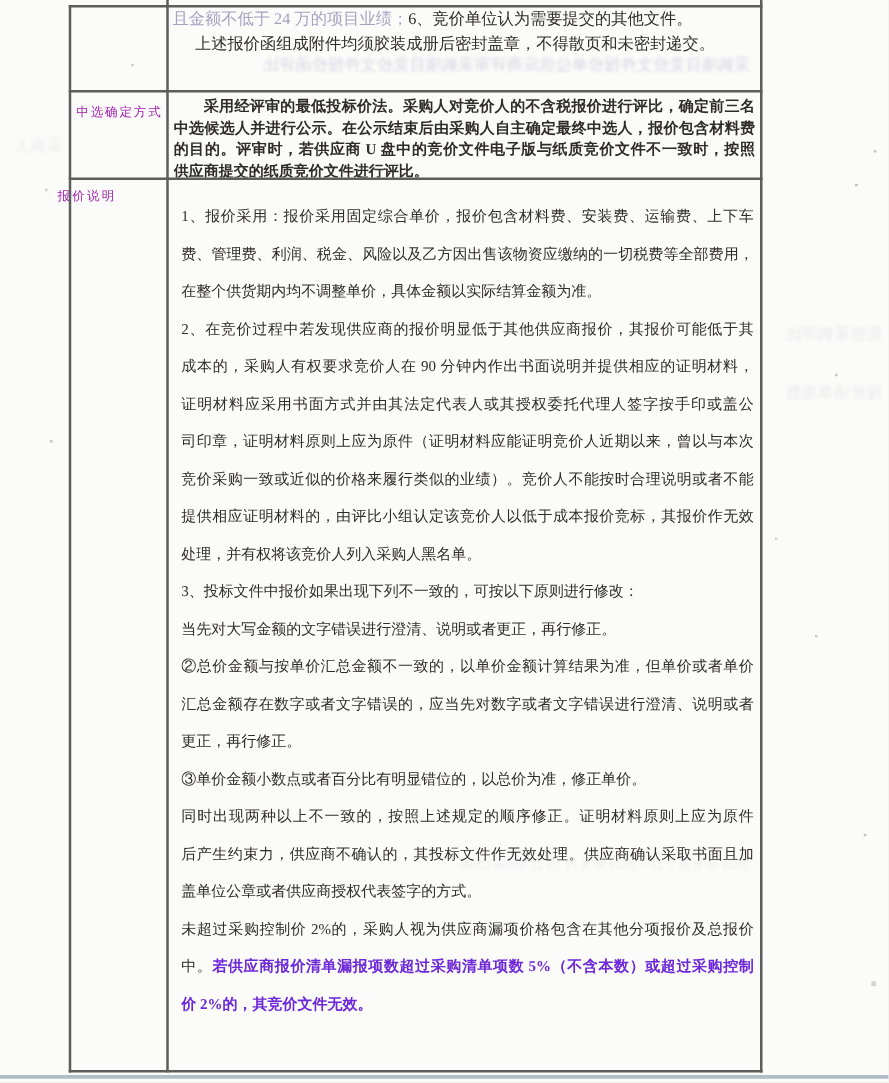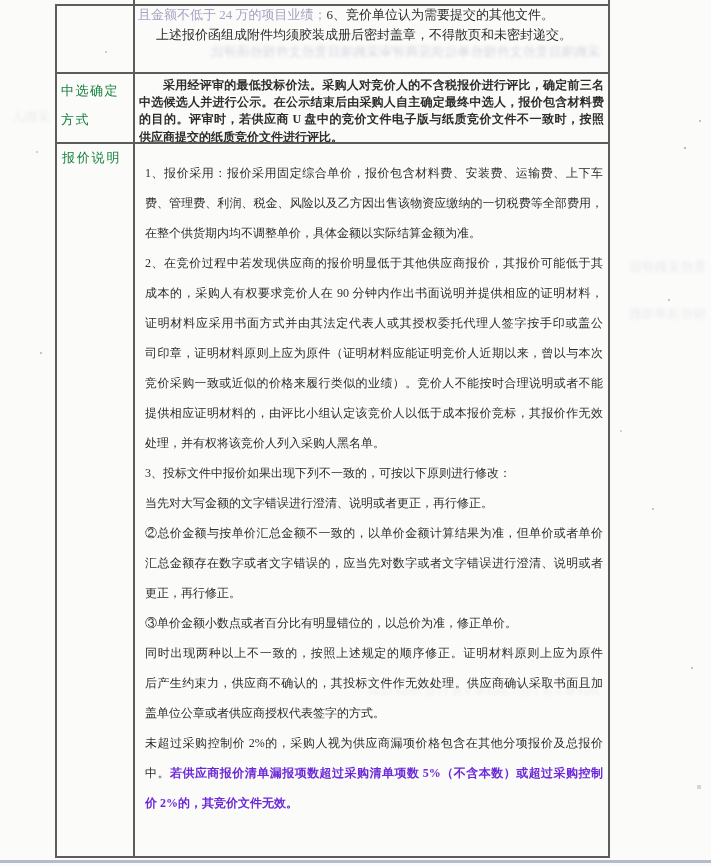--- a/index.html
+++ b/index.html
@@ -20,23 +20,23 @@
     white-space:normal;
   }
   .tline.pend{text-align-last:left;}
   .bold{font-weight:bold;color:#6d28d9;}
   
   .top-content{left:138px;top:5px;width:464px;height:62px;font-size:13px;line-height:19.5px;}
   .top-content .row1{text-align:left;}
   .faded{color:#9793b8;opacity:.85;}
   .ind{text-indent:18px;}
   
-  .label{position:absolute;letter-spacing:1.5px;font-size:13px;color:#15803d;}
+  .label{position:absolute;letter-spacing:1.5px;font-size:10px;color:#a21caf;}
   .label-sel{left:61px;top:76px;width:70px;line-height:29px;word-break:break-all;}
-  .label-quote{left:62px;top:148px;width:70px;line-height:20px;letter-spacing:1.8px;font-family:Liberation Serif, serif;}
+  .label-quote{left:46px;top:148px;width:70px;line-height:20px;letter-spacing:1.8px;font-family:Liberation Serif, serif;}
   .sel-content{left:139px;top:74px;width:465px;height:68px;font-size:12px;line-height:17.2px;padding-top:3px;box-sizing:border-box;font-weight:bold;}
   .sel-content .tline:first-child{text-indent:2em;}
   .sel-content .tline:last-child{text-align-last:left;}
   
   .quote-content{left:145px;top:142px;width:458px;height:715px;font-size:12px;line-height:30px;padding-top:16px;box-sizing:border-box;}
   
   .ghost{
     position:absolute;color:#b4afce;white-space:nowrap;overflow:hidden;
     transform:scaleX(-1);filter:blur(1.4px);font-size:13px;pointer-events:none;
   }

